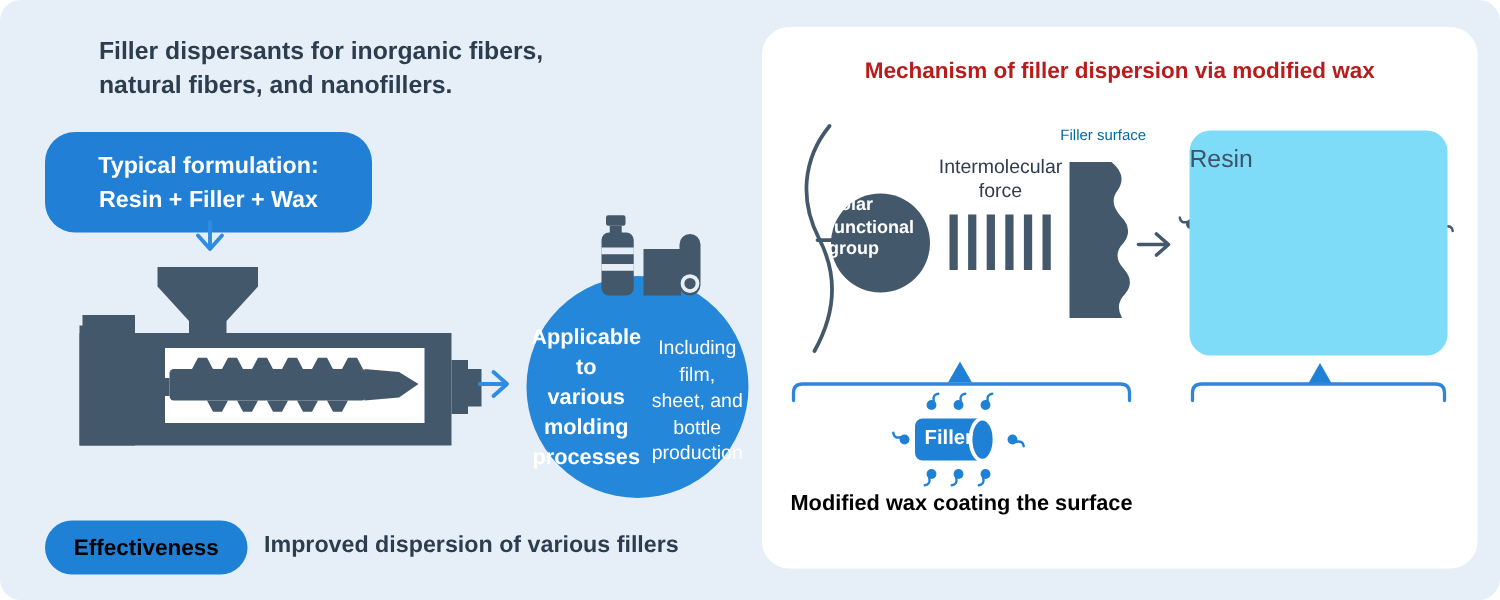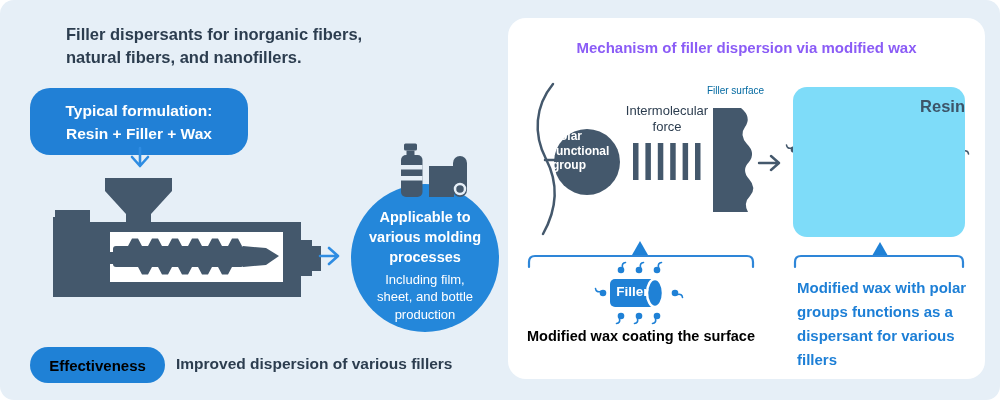--- a/index.html
+++ b/index.html
@@ -10,38 +10,38 @@
   
   .main-title{left:45px;top:23px;color:#2c3d4f;font-size:16.5px;font-weight:700;line-height:23px;margin-left:21px;}
   .formulation-box{left:30px;top:88px;width:218px;height:67px;background:#2180d6;border-radius:20px;
     display:flex;align-items:center;justify-content:center;text-align:center;
     color:#ffffff;font-weight:700;font-size:15.5px;line-height:23px;}
   .down-arrow{left:128px;top:146px;}
   .extruder-svg{left:45px;top:168px;}
   .extruder-label{left:124px;top:306px;width:120px;text-align:center;color:#2c3d4f;font-weight:700;font-size:15px;}
   .flow-arrow{left:317px;top:245px;}
   .process-circle{left:351px;top:184px;width:148px;height:148px;border-radius:50%;background:#2487da;
-    display:flex;flex-direction:column;align-items:center;justify-content:center;text-align:center;
+    display:flex;flex-direction:row;align-items:center;justify-content:center;text-align:center;
     color:#ffffff;box-sizing:border-box;padding-top:14px;}
   .circle-heading{font-weight:700;font-size:14.5px;line-height:20px;}
   .circle-sub{font-size:13px;line-height:17.5px;margin-top:4px;}
   .bottle-roll{left:395px;top:140px;}
   .pill{left:30px;top:347px;width:135px;height:36px;background:#1f81d6;border-radius:18px;
     display:flex;align-items:center;justify-content:center;color:#000000;font-weight:700;font-size:15px;}
   .effect-text{left:176px;top:355px;color:#2c3d4f;font-weight:700;font-size:15.5px;}
 
   
   .panel{left:508px;top:18px;width:477px;height:361px;background:#ffffff;border-radius:18px;}
-  .panel-title{left:508px;top:39px;width:477px;text-align:center;color:#8b5cf6;font-weight:700;font-size:15px;}
+  .panel-title{left:508px;top:39px;width:477px;text-align:center;color:#b91c1c;font-weight:700;font-size:15px;}
   .panel-svg{left:508px;top:18px;}
   .polar-text{left:552px;top:129px;width:70px;color:#ffffff;font-weight:700;font-size:12px;line-height:14.5px;}
   .inter-label{left:614px;top:103px;width:106px;text-align:center;color:#2c3d4f;font-weight:500;font-size:13px;line-height:16px;}
   .fsurface-label{left:688px;top:85px;width:95px;text-align:center;color:#0369a1;font-weight:500;font-size:10px;}
   .resin-box{left:793px;top:87px;width:172px;height:150px;background:#7edcf9;border-radius:14px;}
-  .resin-label{left:793px;top:97px;width:172px;text-align:right;color:#3d5468;font-weight:700;font-size:16.5px;}
+  .resin-label{left:793px;top:97px;width:172px;text-align:left;color:#3d5468;font-weight:400;font-size:16.5px;}
   .filler-label{left:605px;top:284px;width:55px;text-align:center;color:#ffffff;font-weight:700;font-size:13.5px;}
   .left-caption{left:525px;top:328px;width:232px;text-align:center;color:#000000;font-weight:700;font-size:14.5px;}
   .right-caption{left:797px;top:276px;width:182px;color:#1d7fd6;font-weight:700;font-size:15px;line-height:24px;}
 </style>
 </head>
 <body>
 
 <div class="canvas">
 
   <div class="abs main-title pre">Filler dispersants for inorganic fibers,
@@ -192,18 +192,14 @@
 
   <div class="abs polar-text pre">Polar
 functional
 group</div>
   <div class="abs inter-label pre">Intermolecular
 force</div>
   <div class="abs fsurface-label">Filler surface</div>
   <div class="abs filler-label">Filler</div>
 
   <div class="abs left-caption">Modified wax coating the surface</div>
-  <div class="abs right-caption pre">Modified wax with polar
-groups functions as a
-dispersant for various
-fillers</div>
 
 </div>
 
 </body></html>

